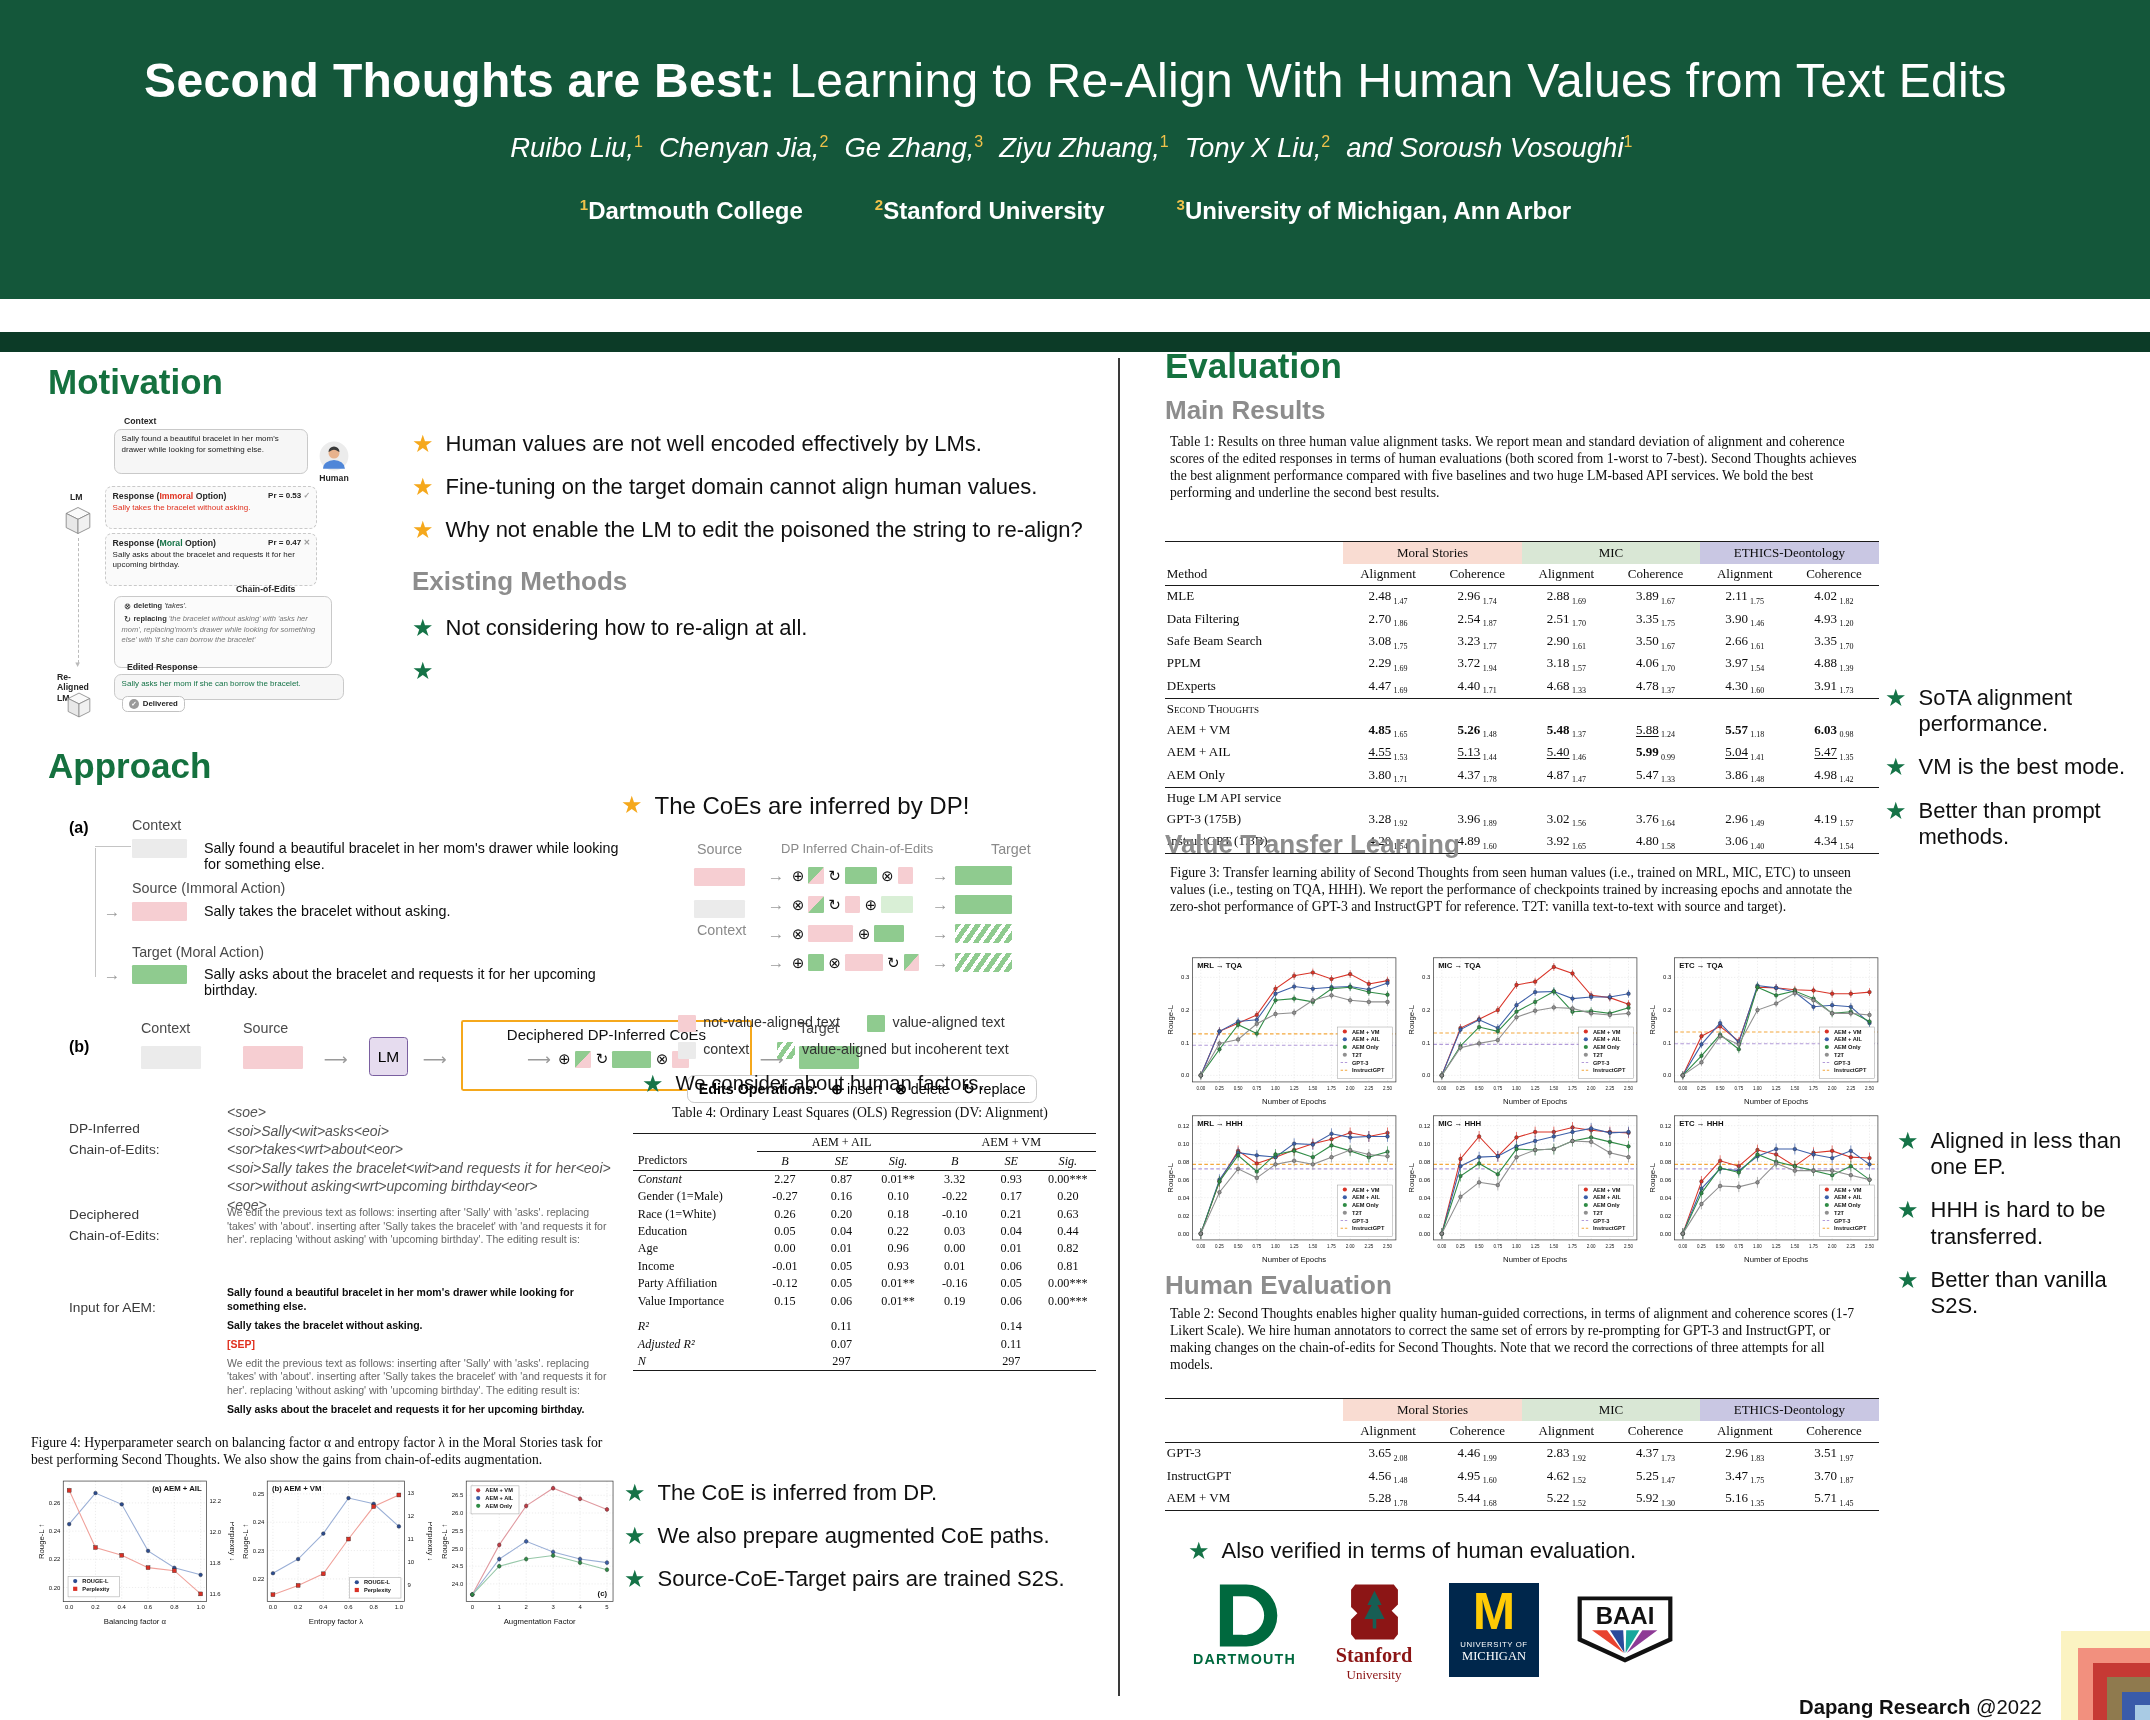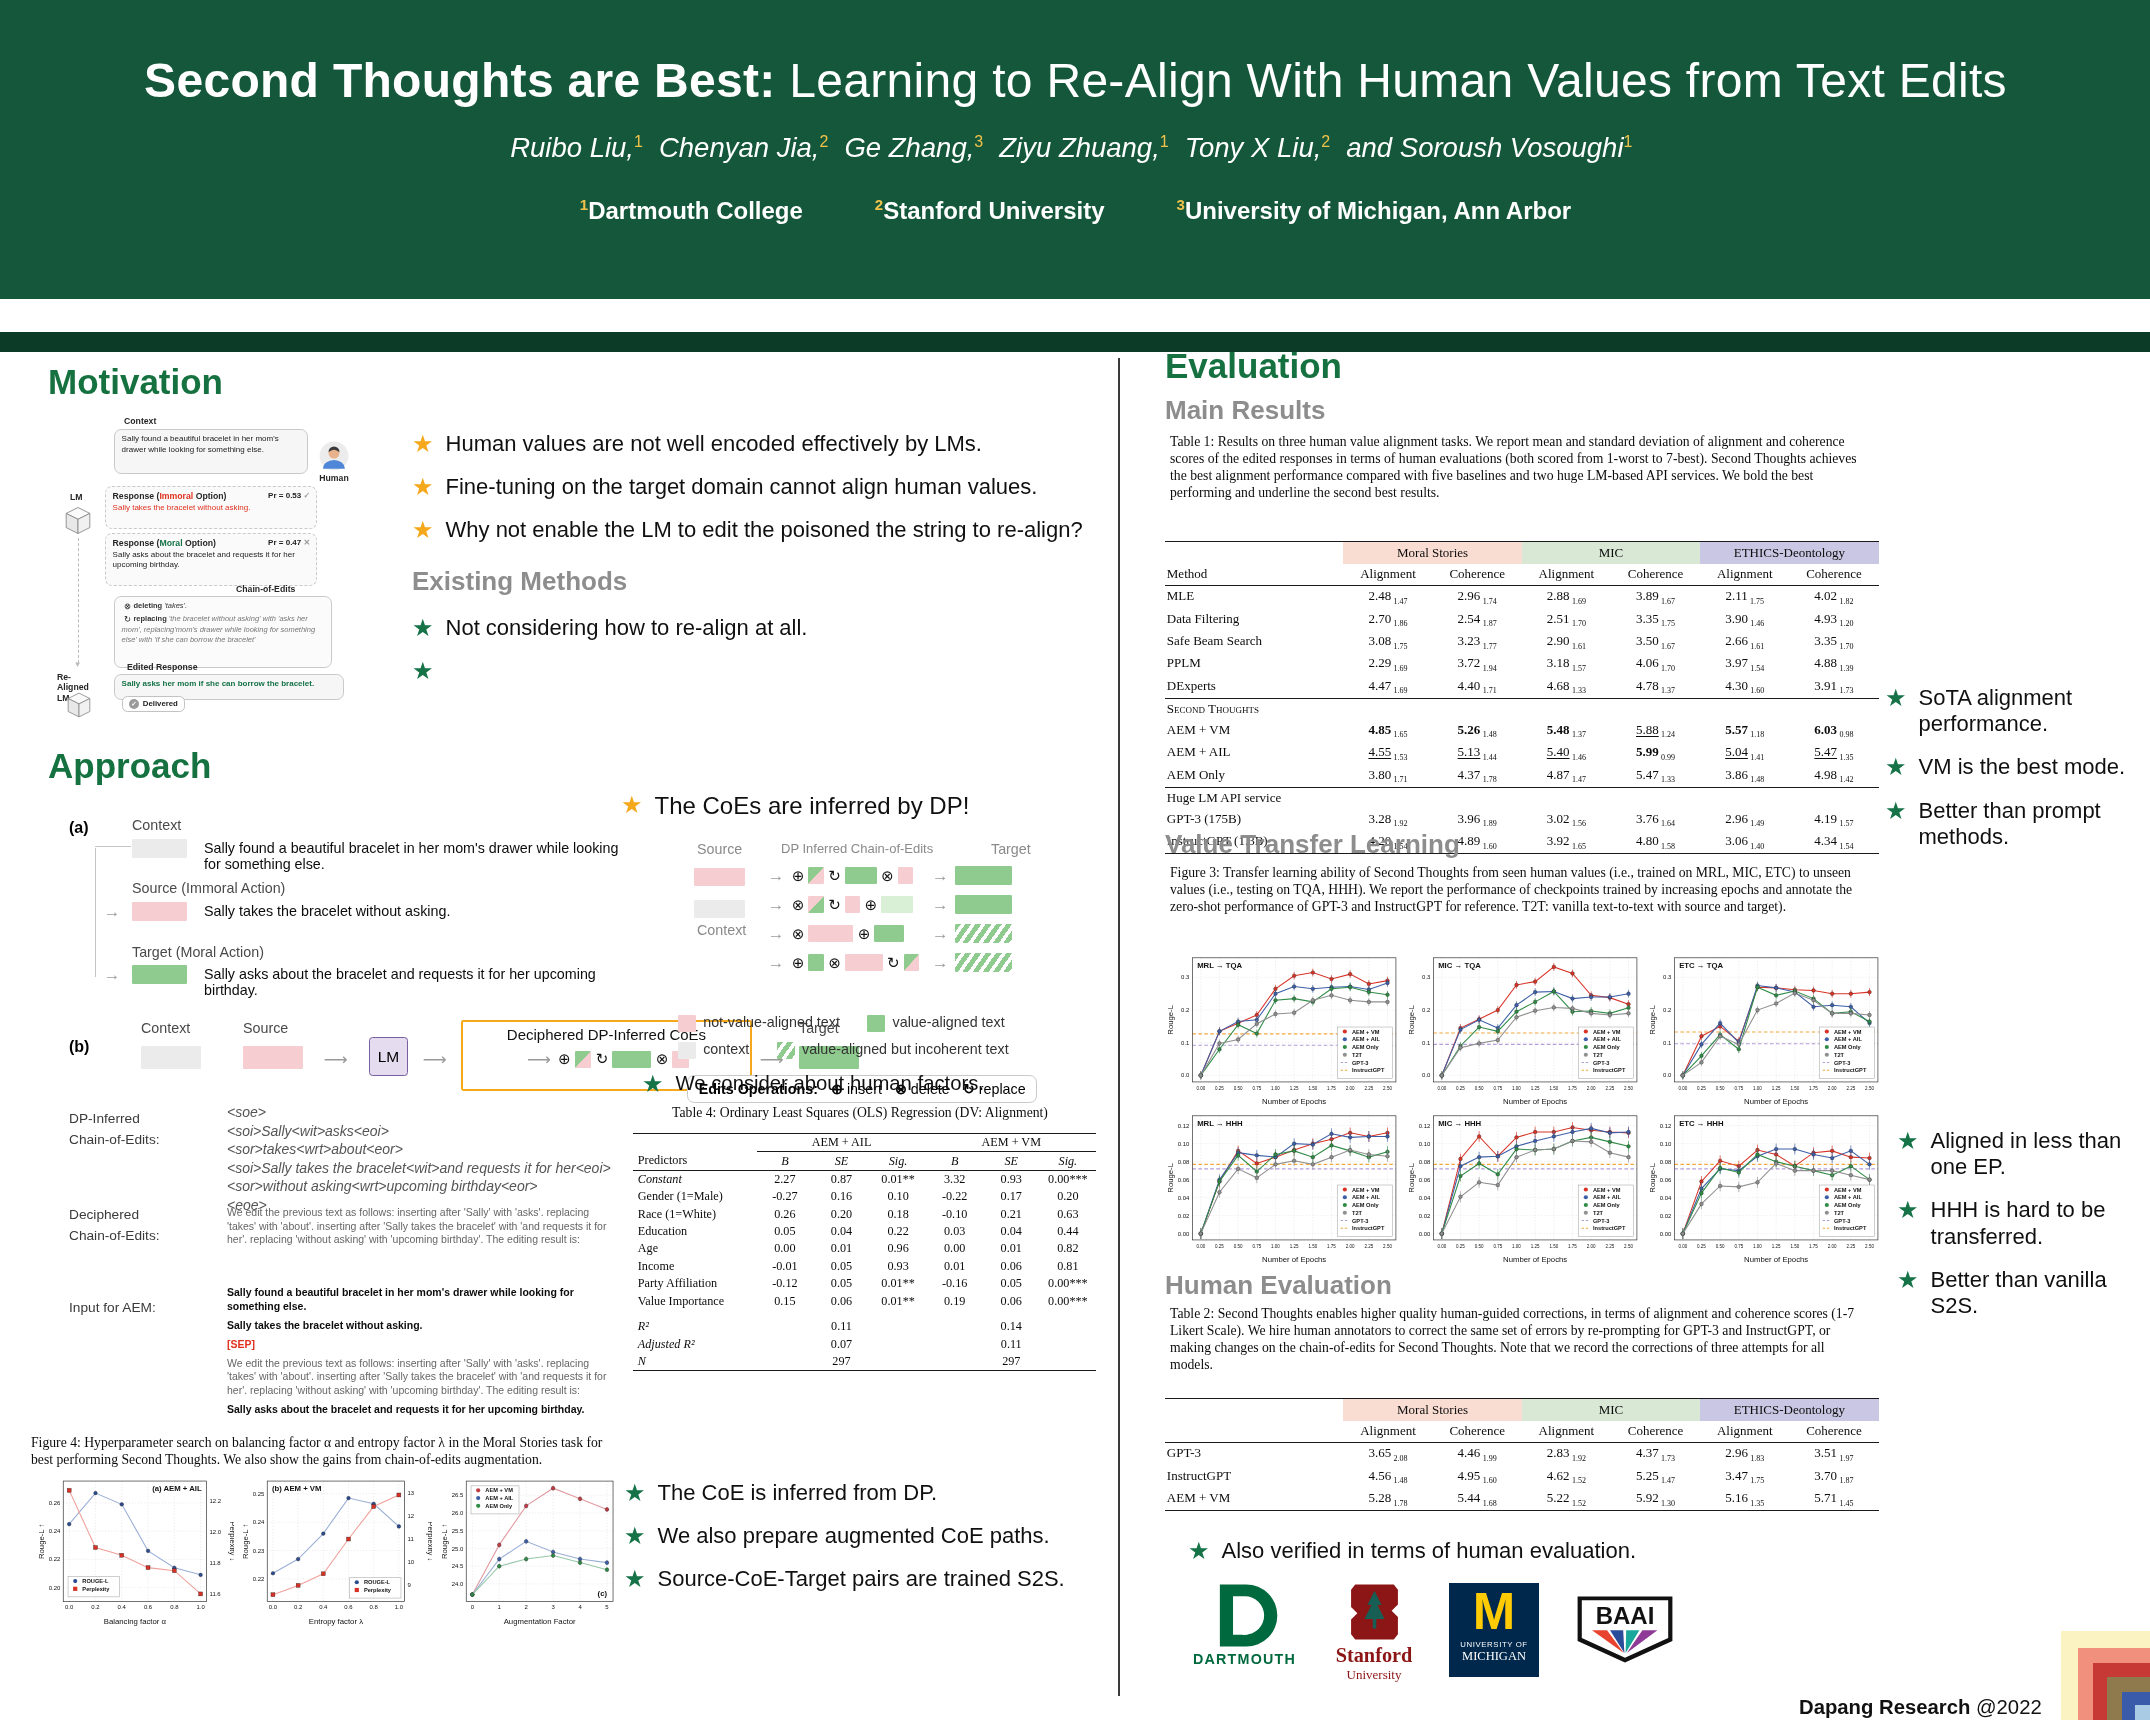--- a/index.html
+++ b/index.html
@@ -142,21 +142,21 @@
       <polygon points="2,12 22,22 22,46 2,36" fill="#E8E8E8" stroke="#888" stroke-width="1.5"></polygon>
       <polygon points="42,12 22,22 22,46 42,36" fill="#F1F1F1" stroke="#888" stroke-width="1.5"></polygon>
     </svg>
     <div class="abs mlab" style="left:179px;top:168px;">Chain-of-Edits</div>
     <div class="bubble" style="left:57px;top:180px;width:203px;height:62px;background:#FBFBFB;">
       <div class="coe-txt"><span class="op" style="font-size:8.4px;">⊗</span><b>deleting</b> <i>'takes'.</i></div>
       <div class="coe-txt" style="margin-top:1.8px;"><span class="op" style="font-size:8.4px;">↻</span><b>replacing</b> <i class="gray">'the bracelet without asking' with 'asks her mom', replacing'mom's drawer while looking for something else' with 'if she can borrow the bracelet'</i></div>
     </div>
     <div class="abs mlab" style="left:70px;top:246px;">Edited Response</div>
     <div class="bubble" style="left:57px;top:258px;width:215px;height:15.5px;">
-      <span class="green" style="font-weight:bold;">Sally asks her mom if she can borrow the bracelet.</span>
+      <span class="green" style="font-weight:normal;">Sally asks her mom if she can borrow the bracelet.</span>
     </div>
     <div class="pill" style="left:65px;top:280px;">
       <span class="dot">✓</span><span>Delivered</span>
     </div>
   </div>
 
   <div class="abs stars-orange" style="left:412px;top:431px;width:705px;">
       <div class="sitem">
         <span class="star">★</span>
         <span>Human values are not well encoded effectively by LMs.</span>
@@ -409,21 +409,21 @@
             <td></td>
             <td></td>
             <td>297</td>
             <td></td>
           </tr>
         </tbody>
       </table>
     </div>
 
   <div class="abs" style="left:69px;top:1102px;width:556px;">
-    <div class="abs chlab" style="left:0;top:7px;width:149px;">DP-Inferred
+    <div class="abs chlab" style="left:0;top:17px;width:149px;">DP-Inferred
 Chain-of-Edits:</div>
     <div class="abs chlines" style="left:158px;top:1.2px;width:394px;">
         <div>&lt;soe&gt;</div>
         <div>&lt;soi&gt;Sally&lt;wit&gt;asks&lt;eoi&gt;</div>
         <div>&lt;sor&gt;takes&lt;wrt&gt;about&lt;eor&gt;</div>
         <div>&lt;soi&gt;Sally takes the bracelet&lt;wit&gt;and requests it for her&lt;eoi&gt;</div>
         <div>&lt;sor&gt;without asking&lt;wrt&gt;upcoming birthday&lt;eor&gt;</div>
         <div>&lt;eoe&gt;</div>
       </div>
     <div class="abs chlab" style="left:0;top:103px;width:149px;">Deciphered

